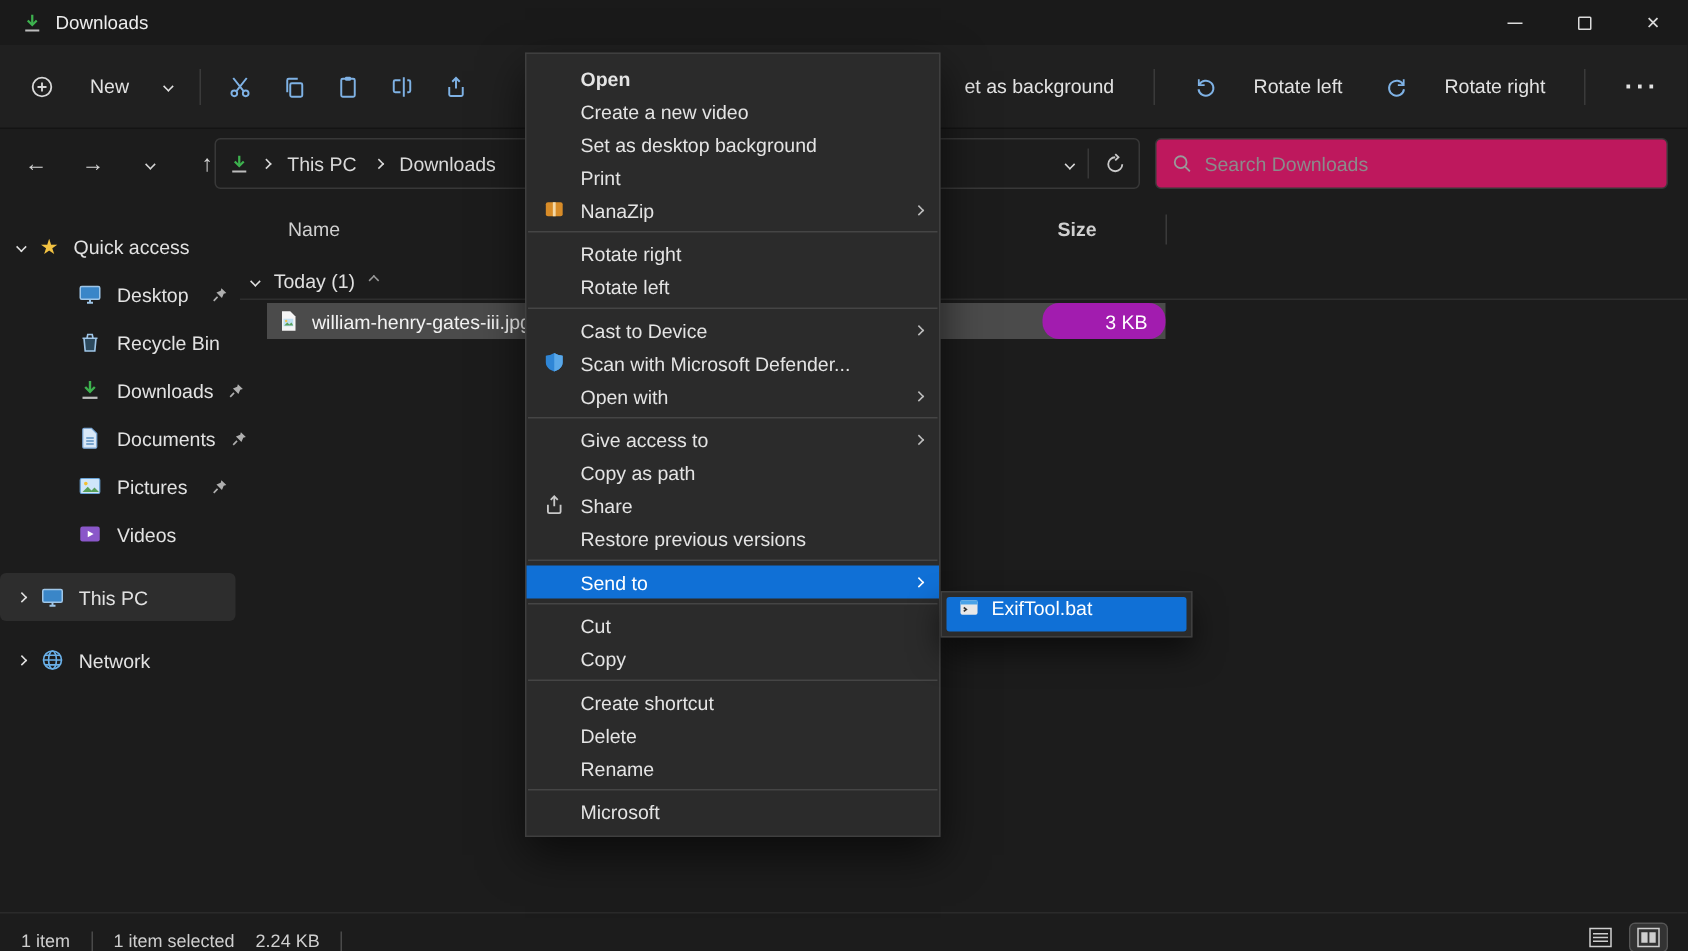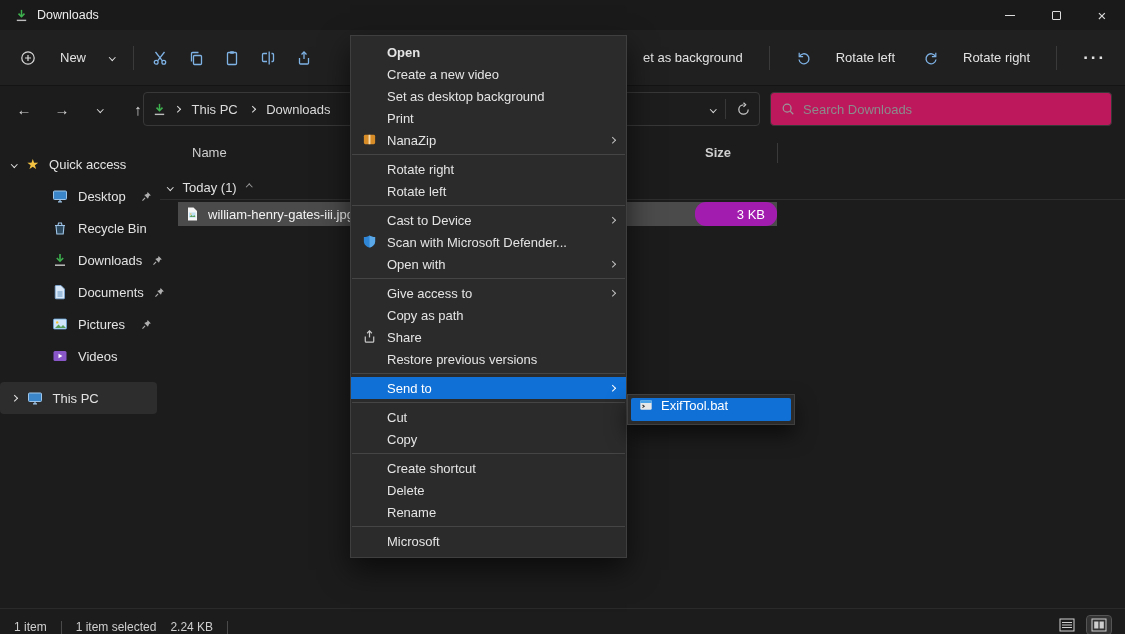--- a/index.html
+++ b/index.html
@@ -355,20 +355,31 @@
     <span class="chev right sm"></span>
     <span>
       <svg width="16" height="16" viewBox="0 0 16 16">
           <rect x="1.5" y="3" width="13" height="8.5" rx="1" fill="#3a86c8" stroke="#9fc6e8" stroke-width="1"></rect>
           <path d="M6 13.8h4M8 11.5v2.3" stroke="#9fc6e8" stroke-width="1.3"></path>
         </svg>
     </span>
     <span class="sb-lbl">This PC</span>
   </div>
   <div class="sb-gap"></div>
+  <div class="sb-row root2">
+    <span class="chev right sm"></span>
+    <span>
+      <svg width="16" height="16" viewBox="0 0 16 16" fill="none" stroke="#6ab0e8" stroke-width="1.1">
+          <circle cx="8" cy="8" r="6"></circle>
+          <ellipse cx="8" cy="8" rx="2.6" ry="6"></ellipse>
+          <path d="M2 8h12M3 4.8h10M3 11.2h10"></path>
+        </svg>
+    </span>
+    <span class="sb-lbl">Network</span>
+  </div>
 </div>
 
 <div class="main">
   <div class="col-head">
     <span class="col-name">Name</span>
     <span class="col-size">Size</span>
     <span class="col-div"></span>
   </div>
   <div class="group-row">
     <span class="chev down sm"></span>

